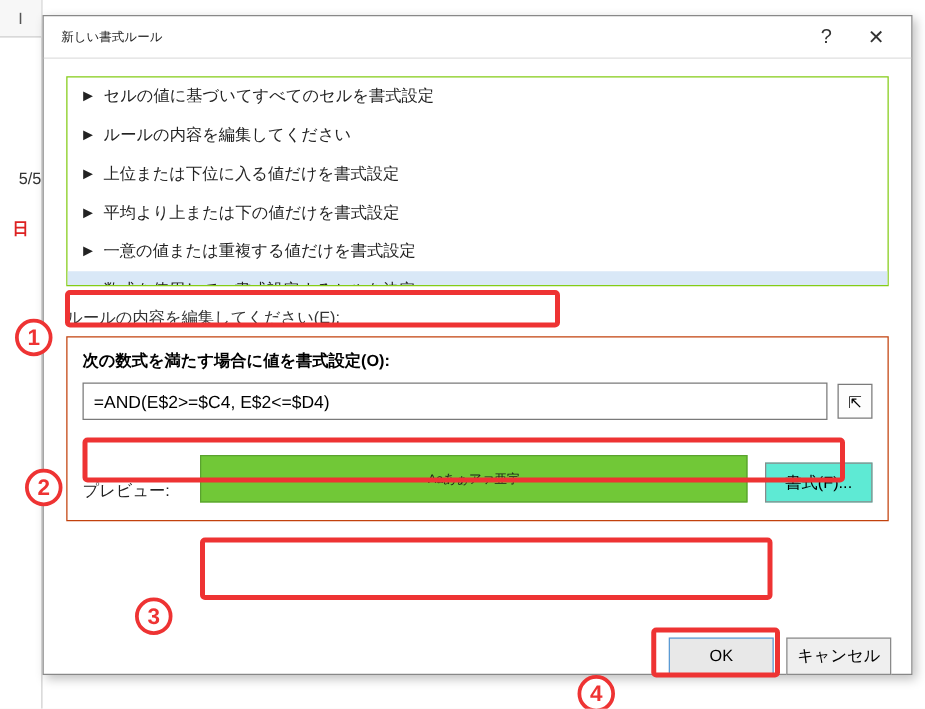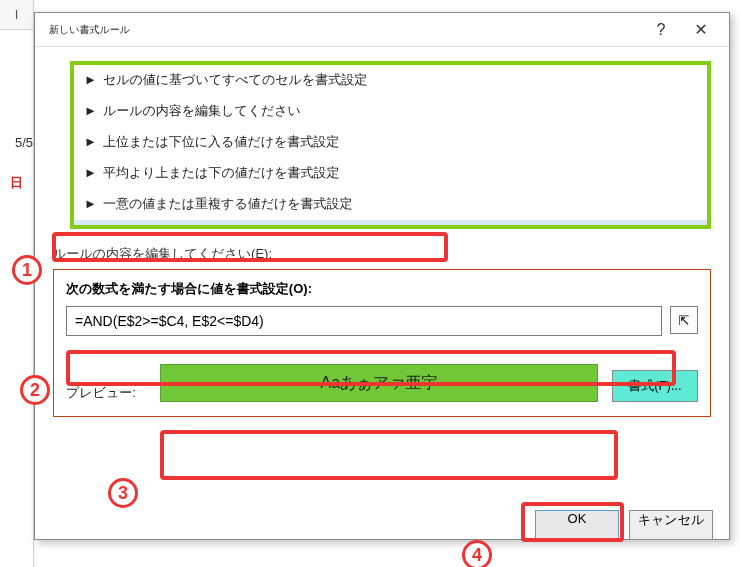--- a/index.html
+++ b/index.html
@@ -61,46 +61,45 @@
   }
   .dialog-body {
     flex: 1; padding: 14px 18px 14px 18px;
     position: relative;
   }
   .section-label {
     color: #333; margin-bottom: 6px;
   }
   .section-label .ul { text-decoration: underline; }
   .rule-list {
-    border: 4px solid #84cc16;
+    border: 1px solid #84cc16;
     height: 168px;
     background: #fff;
     overflow: hidden;
     position: relative;
-    margin-left: 17px;
   }
   .rule-item {
     padding: 6px 10px;
     color: #222;
     border-bottom: 1px solid transparent;
     white-space: nowrap;
   }
   .rule-item.selected {
     background: #d9e8f7;
   }
   .tri { margin-right: 6px; }
   .content-edit { margin-top: 16px; }
   .formula-box {
     border: 1px solid #c2410c;
     padding: 10px 12px 14px 12px;
     margin-top: 6px;
   }
   .formula-label { font-weight: bold; margin-bottom: 8px; }
   .formula-row {
-    display: flex; gap: 8px; align-items: flex-start;
+    display: flex; gap: 8px; align-items: center;
   }
   .formula-input {
     flex: 1;
     height: 30px;
     border: 1px solid #7a7a7a;
     padding: 0 8px;
     font-size: 14px;
     font-family: inherit;
   }
   .collapse-btn {
@@ -114,38 +113,38 @@
     margin-top: 28px;
   }
   .preview-label { color: #222; width: 80px; }
   .preview-swatch {
     flex: 1;
     height: 38px;
     border: 1px solid #5aa22f;
     background: #71c837;
     display: flex; align-items: center; justify-content: center;
     color: #1a1a1a;
-    font-size: 16px;
+    font-size: 10px;
   }
   .format-btn {
     width: 86px; height: 32px;
     border: 1px solid #8a8a8a;
     background: #5eead4;
     display: flex; align-items: center; justify-content: center;
   }
   .footer {
     height: 52px;
     display: flex; align-items: center; justify-content: flex-end;
     gap: 10px; padding: 0 16px;
   }
   .btn {
     min-width: 84px; height: 30px;
     border: 1px solid #8a8a8a;
     background: #efefef;
-    display: flex; justify-content: center;
+    display: flex; align-items: center; justify-content: center;
     font-size: 13px;
     margin-top: 23px;
   }
   .btn.ok { background: #e8e8e8; border-color: #5b9bd5; }
   
   .hl { position: absolute; border: 4px solid #e33; border-radius: 4px; pointer-events: none; }
   .hl1 { left: 52px; top: 232px; width: 396px; height: 30px; }
   .hl2 { left: 66px; top: 350px; width: 610px; height: 36px; }
   .hl3 { left: 160px; top: 430px; width: 458px; height: 50px; }
   .hl4 { left: 521px; top: 502px; width: 103px; height: 40px; }

